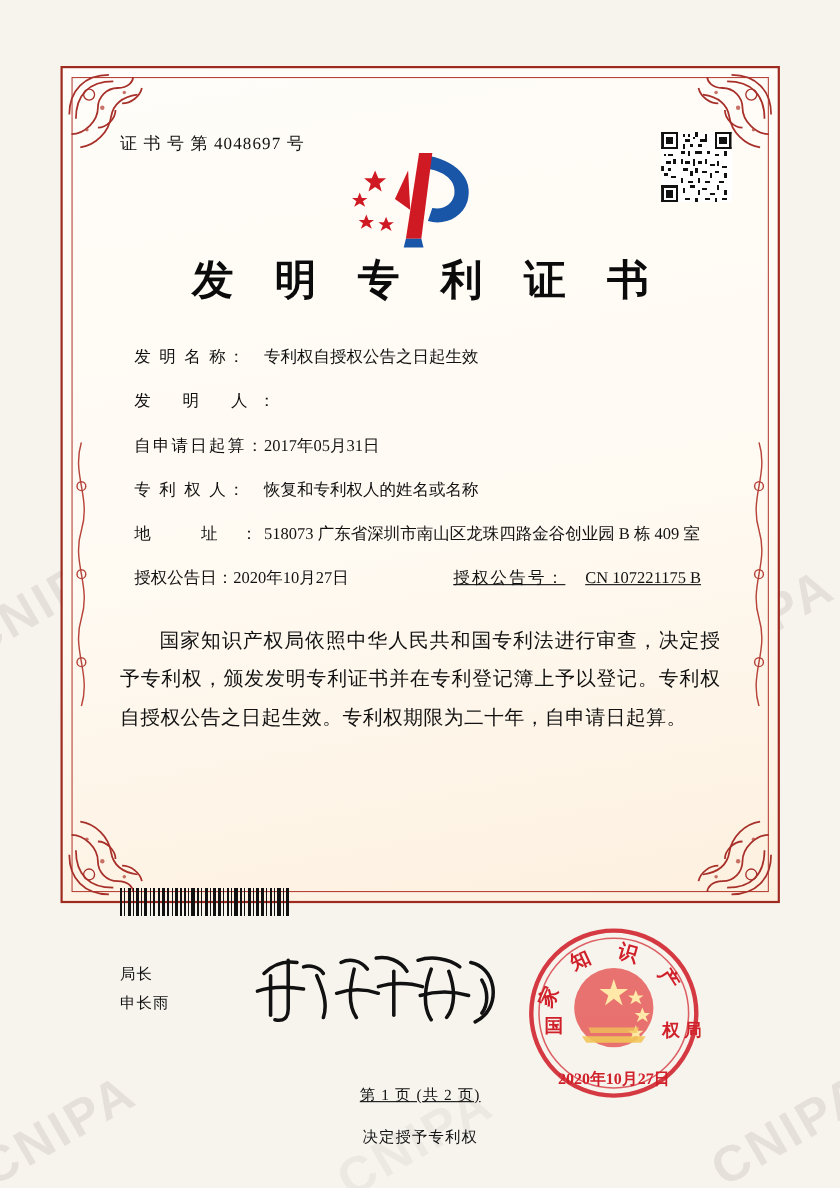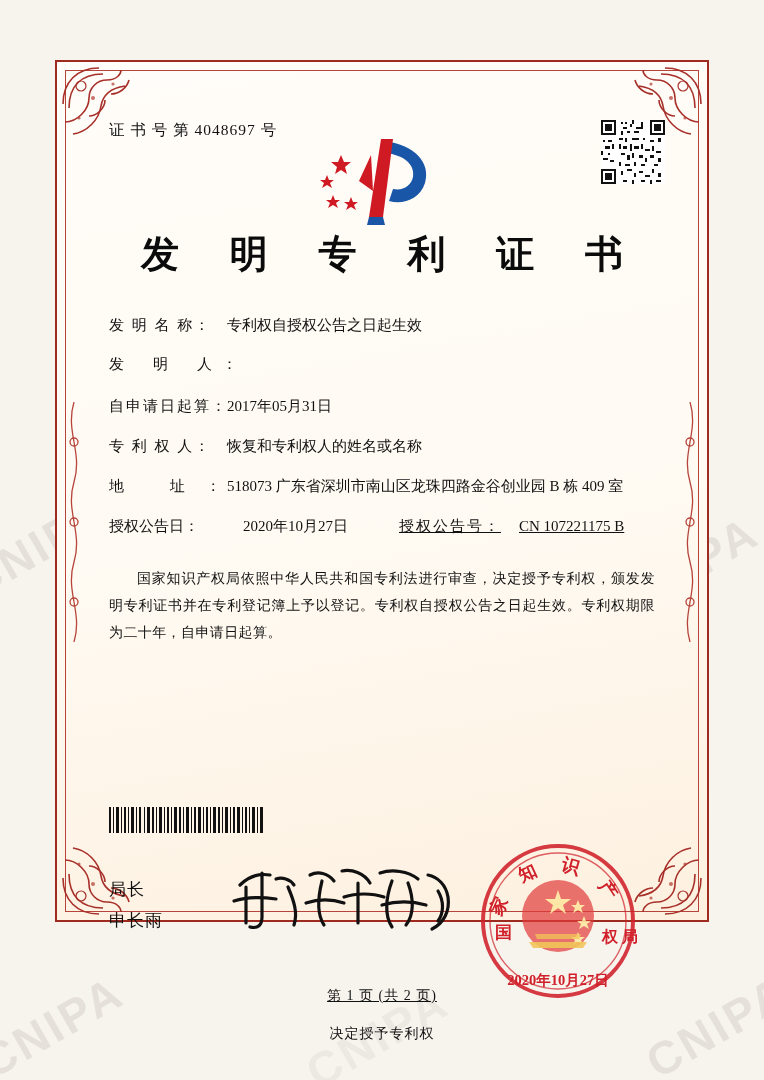--- a/index.html
+++ b/index.html
@@ -35,21 +35,21 @@
   .wm6 { left: -25px;  top: 1000px; font-size: 46px; }
   .wm7 { left: 300px;  top: 1010px; font-size: 46px; color: rgba(190,180,170,0.18);}
   .wm8 { left: 640px;  top: 1000px; font-size: 46px; }
 
   
   .cert {
     position: absolute;
     left: 55px;
     top: 60px;
     width: 654px;
-    height: 862px;
+    height: 761px;
     background: linear-gradient(170deg, #fffdf9 0%, #fffaf2 55%, #fdf0df 100%);
     border: 2px solid #9e2a20;
     box-sizing: border-box;
   }
   .cert-inner {
     position: absolute;
     left: 8px; top: 8px; right: 8px; bottom: 8px;
     border: 1px solid #b6443a;
     box-sizing: border-box;
   }
@@ -105,76 +105,77 @@
   }
 
   .title {
     text-align: center;
     font-size: 38px;
     font-weight: bold;
     letter-spacing: 14px;
     color: #0b0b0b;
     margin: 2px 0 0 0;
     text-indent: 14px;
-    font-family: Liberation Mono, monospace;
+    font-family: Liberation Serif, serif;
   }
 
   .fields {
     margin-top: 34px;
     font-size: 15px;
     color: #111;
     line-height: 1.55;
   }
   .field-row {
     display: flex;
     align-items: flex-end;
     margin-bottom: 17px;
+    margin-left: 13px;
   }
   .field-label {
     width: 118px;
     flex: 0 0 118px;
     letter-spacing: 0;
     white-space: nowrap;
   }
   .field-label.sp2 { letter-spacing: 10px; font-family: Liberation Mono, monospace; }
   .field-label.sp3 { letter-spacing: 21px; }
   .field-label.sp4 { letter-spacing: 2px; }
   .field-value {
     flex: 1 1 auto;
     word-break: break-all;
   }
   .field-value.mono-spaced { letter-spacing: 0.5px; }
   .grant-row { display: flex; }
-  .grant-left { width: 290px; display: flex; gap: 44px; }
+  .grant-left { width: 290px; display: flex; }
   .grant-right { display: flex; text-decoration: underline; }
   .grant-right .half-label { width: 120px; flex: 0 0 120px; letter-spacing: 2px;}
 
   .para {
     margin-top: 26px;
-    font-size: 14px;
+    font-size: 18px;
     line-height: 1.95;
     color: #111;
     text-align: justify;
     letter-spacing: 0.4px;
   }
   .para p { margin: 0; text-indent: 2em; }
 
   .barcode {
     position: absolute;
     left: 52px;
     top: 745px;
     height: 26px;
     width: 155px;
   }
 
   .sign-block {
     position: absolute;
     left: 52px;
     top: 812px;
-    font-size: 17px;
+    font-size: 14px;
     line-height: 1.85;
     color: #111;
     letter-spacing: 1px;
   }
 
   .signature {
     position: absolute;
     left: 175px;
     top: 795px;
     width: 230px;

